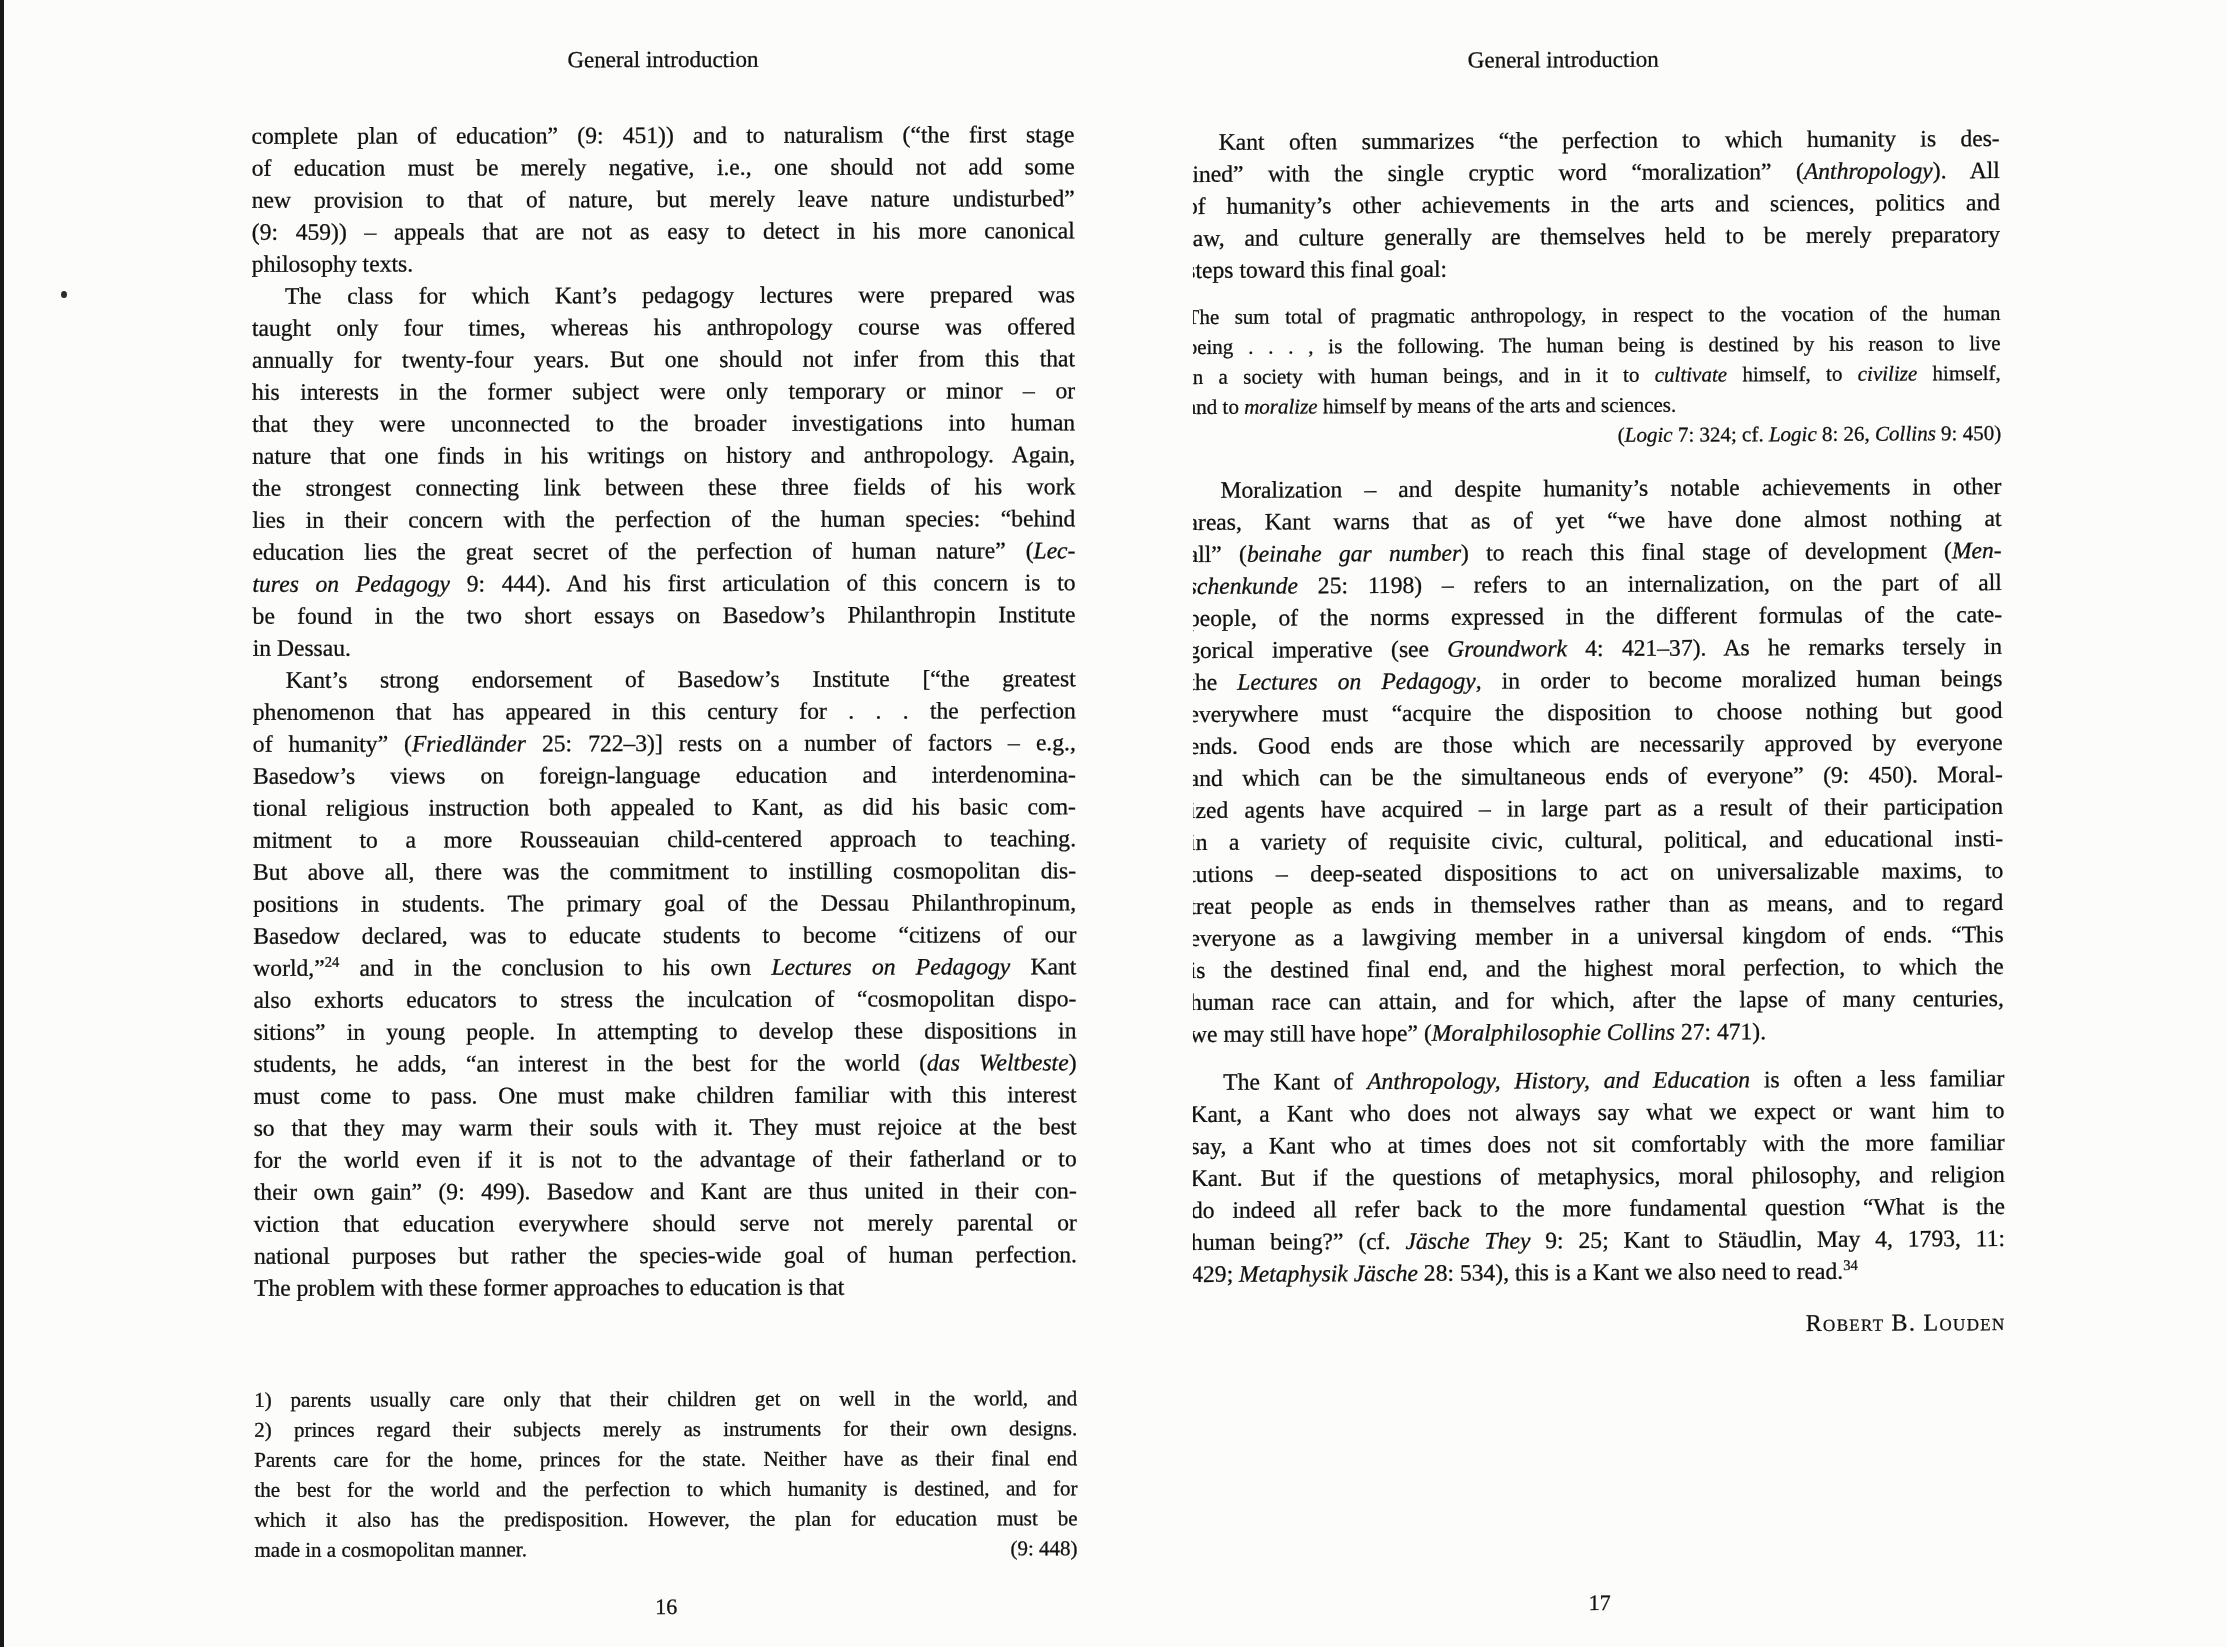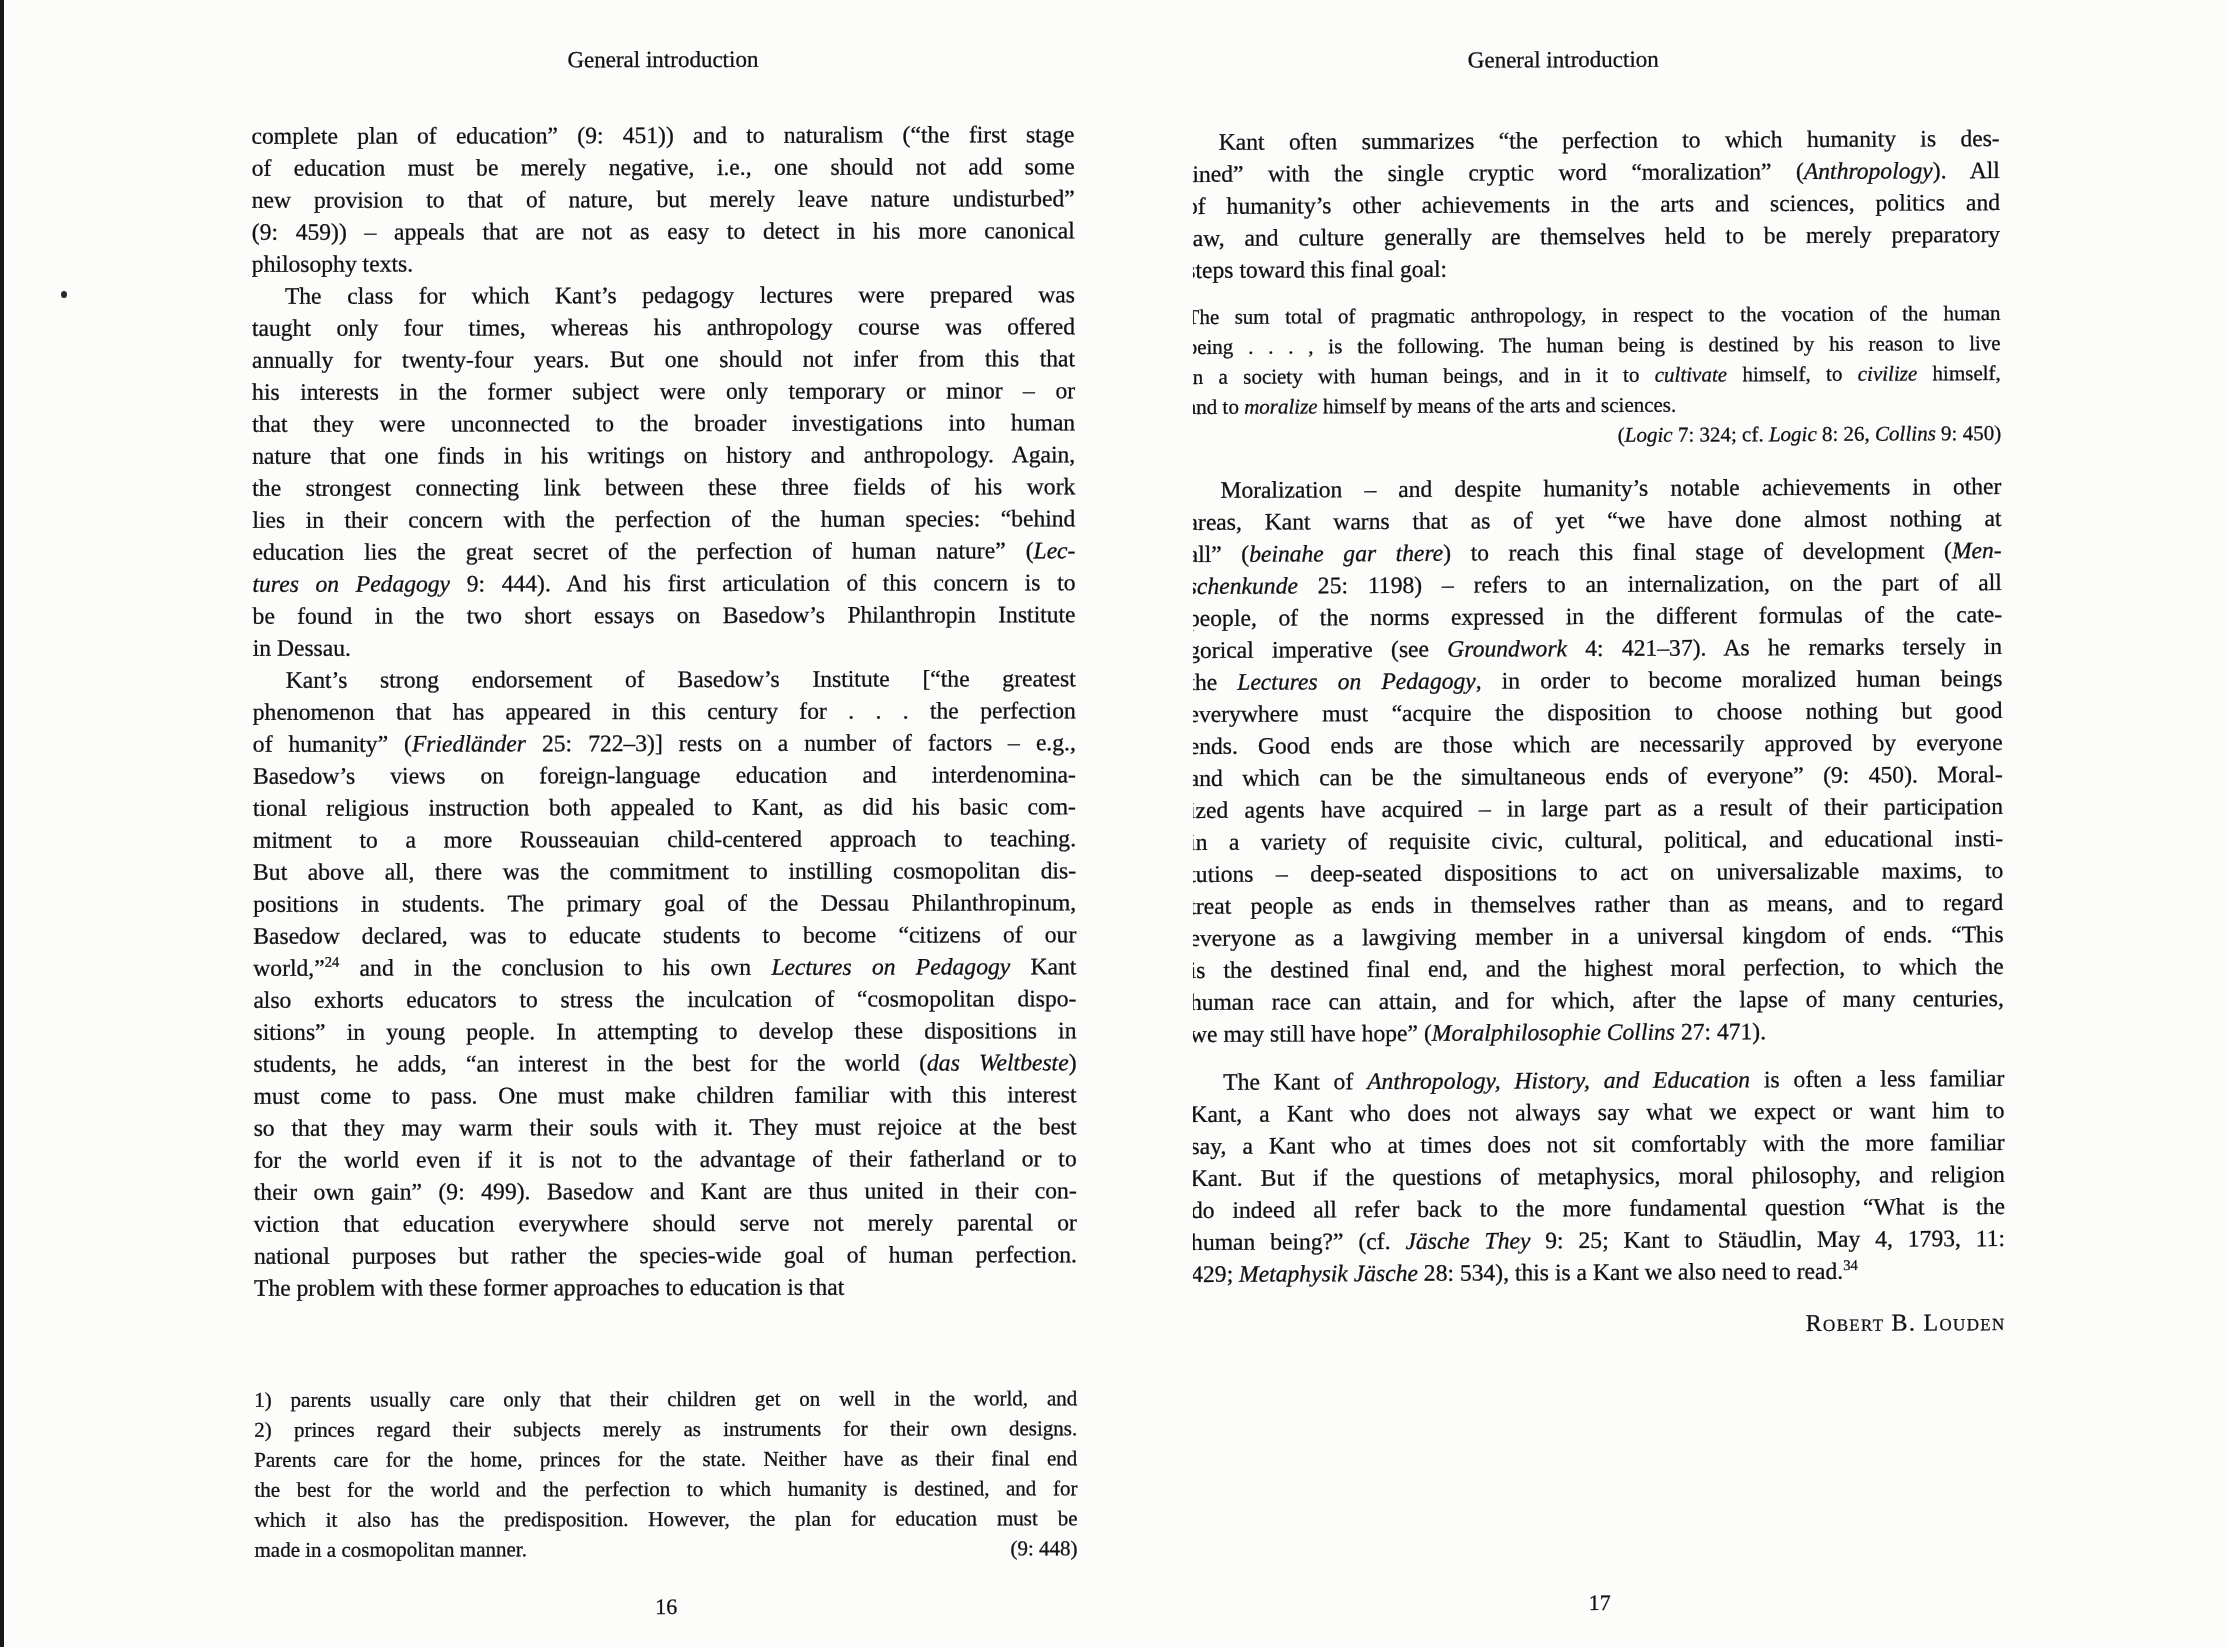--- a/index.html
+++ b/index.html
@@ -114,21 +114,21 @@
     <div id="rp-quote" class="block">
         <div class="qln">The sum total of pragmatic anthropology, in respect to the vocation of the human</div>
         <div class="qln">being . . . , is the following. The human being is destined by his reason to live</div>
         <div class="qln">in a society with human beings, and in it to <i>cultivate</i> himself, to <i>civilize</i> himself,</div>
         <div class="qln last">and to <i>moralize</i> himself by means of the arts and sciences.</div>
         <div class="qln attr">(<i>Logic</i> 7: 324; cf. <i>Logic</i> 8: 26, <i>Collins</i> 9: 450)</div>
       </div>
     <div id="rp-p2" class="block">
         <div class="ln ind">Moralization – and despite humanity’s notable achievements in other</div>
         <div class="ln">areas, Kant warns that as of yet “we have done almost nothing at</div>
-        <div class="ln">all” (<i>beinahe gar there</i>) to reach this final stage of development (<i>Men-</i></div>
+        <div class="ln">all” (<i>beinahe gar number</i>) to reach this final stage of development (<i>Men-</i></div>
         <div class="ln"><i>schenkunde</i> 25: 1198) – refers to an internalization, on the part of all</div>
         <div class="ln">people, of the norms expressed in the different formulas of the cate-</div>
         <div class="ln">gorical imperative (see <i>Groundwork</i> 4: 421–37). As he remarks tersely in</div>
         <div class="ln">the <i>Lectures on Pedagogy</i>, in order to become moralized human beings</div>
         <div class="ln">everywhere must “acquire the disposition to choose nothing but good</div>
         <div class="ln">ends. Good ends are those which are necessarily approved by everyone</div>
         <div class="ln">and which can be the simultaneous ends of everyone” (9: 450). Moral-</div>
         <div class="ln">ized agents have acquired – in large part as a result of their participation</div>
         <div class="ln">in a variety of requisite civic, cultural, political, and educational insti-</div>
         <div class="ln">tutions – deep-seated dispositions to act on universalizable maxims, to</div>

